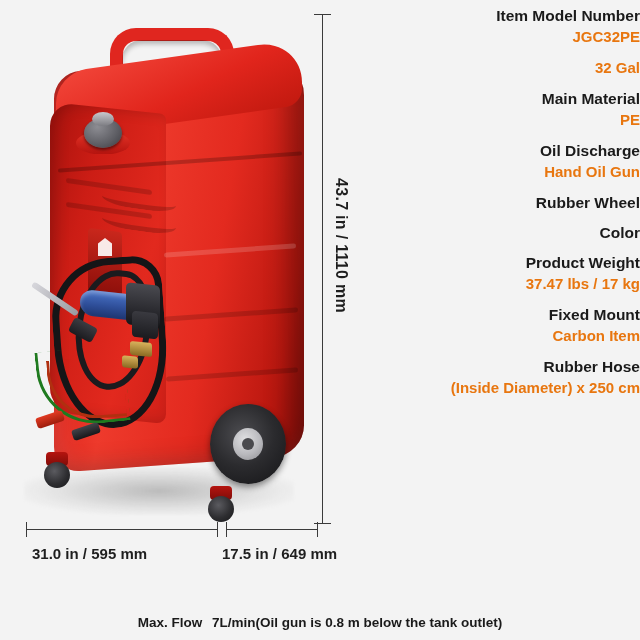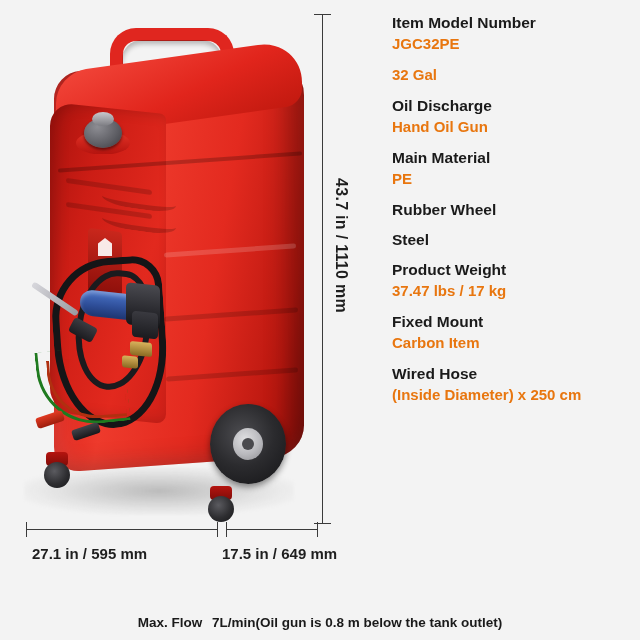--- a/index.html
+++ b/index.html
@@ -395,22 +395,22 @@
   .clip-red { left: 22px; top: 402px; background: linear-gradient(180deg, #e03a22, #9e1d0c); }
   .clip-black { left: 58px; top: 414px; background: linear-gradient(180deg, #43434a, #18181b); }
 
   
   .specs {
     position: absolute;
     left: 392px;
     top: 0;
     width: 248px;
     height: 596px;
-    text-align: left;
-    padding-top: 13px;
+    text-align: right;
+    padding-top: 6px;
     box-sizing: border-box;
   }
   .spec-row {
     margin-bottom: 11px;
   }
   .spec-label {
     font-size: 15.5px;
     font-weight: bold;
     color: #1a1a1a;
     line-height: 19px;
@@ -496,70 +496,70 @@
     <div class="dim-vert">
       <div class="dim-vert-cap" style="top:0;"></div>
       <div class="dim-vert-cap" style="bottom:0;"></div>
     </div>
     <div class="dim-vert-label">43.7 in / 1110 mm</div>
 
     <div class="dim-h" style="left:26px; width:192px;">
       <div class="dim-h-cap" style="left:0;"></div>
       <div class="dim-h-cap" style="right:0;"></div>
     </div>
-    <div class="dim-h-label" style="left:32px;">27.1 in / 595 mm</div>
+    <div class="dim-h-label" style="left:32px;">31.0 in / 595 mm</div>
 
     <div class="dim-h" style="left:226px; width:92px;">
       <div class="dim-h-cap" style="left:0;"></div>
       <div class="dim-h-cap" style="right:0;"></div>
     </div>
     <div class="dim-h-label" style="left:222px;">17.5 in / 649 mm</div>
   </div>
 
   <div class="specs">
 
     <div class="spec-row">
       <div class="spec-label">Item Model Number</div>
       <div class="spec-value">JGC32PE</div>
     </div>
 
     <div class="spec-row">
       <div class="spec-value">32 Gal</div>
     </div>
 
     <div class="spec-row">
+      <div class="spec-label">Main Material</div>
+      <div class="spec-value">PE</div>
+    </div>
+
+    <div class="spec-row">
       <div class="spec-label">Oil Discharge</div>
       <div class="spec-value">Hand Oil Gun</div>
     </div>
 
     <div class="spec-row">
-      <div class="spec-label">Main Material</div>
-      <div class="spec-value">PE</div>
-    </div>
-
-    <div class="spec-row">
       <div class="spec-label">Rubber Wheel</div>
     </div>
 
     <div class="spec-row">
-      <div class="spec-label">Steel</div>
+      <div class="spec-label">Color</div>
     </div>
 
     <div class="spec-row">
       <div class="spec-label">Product Weight</div>
       <div class="spec-value">37.47 lbs / 17 kg</div>
     </div>
 
     <div class="spec-row">
       <div class="spec-label">Fixed Mount</div>
       <div class="spec-value">Carbon Item</div>
     </div>
 
     <div class="spec-row">
-      <div class="spec-label">Wired Hose</div>
+      <div class="spec-label">Rubber Hose</div>
       <div class="spec-value sub">(Inside Diameter) x 250 cm</div>
     </div>
 
   </div>
 
   <div class="footer">
     <span class="flow-label">Max. Flow</span>
     <span class="flow-value">7L/min(Oil gun is 0.8 m below the tank outlet)</span>
   </div>
 

